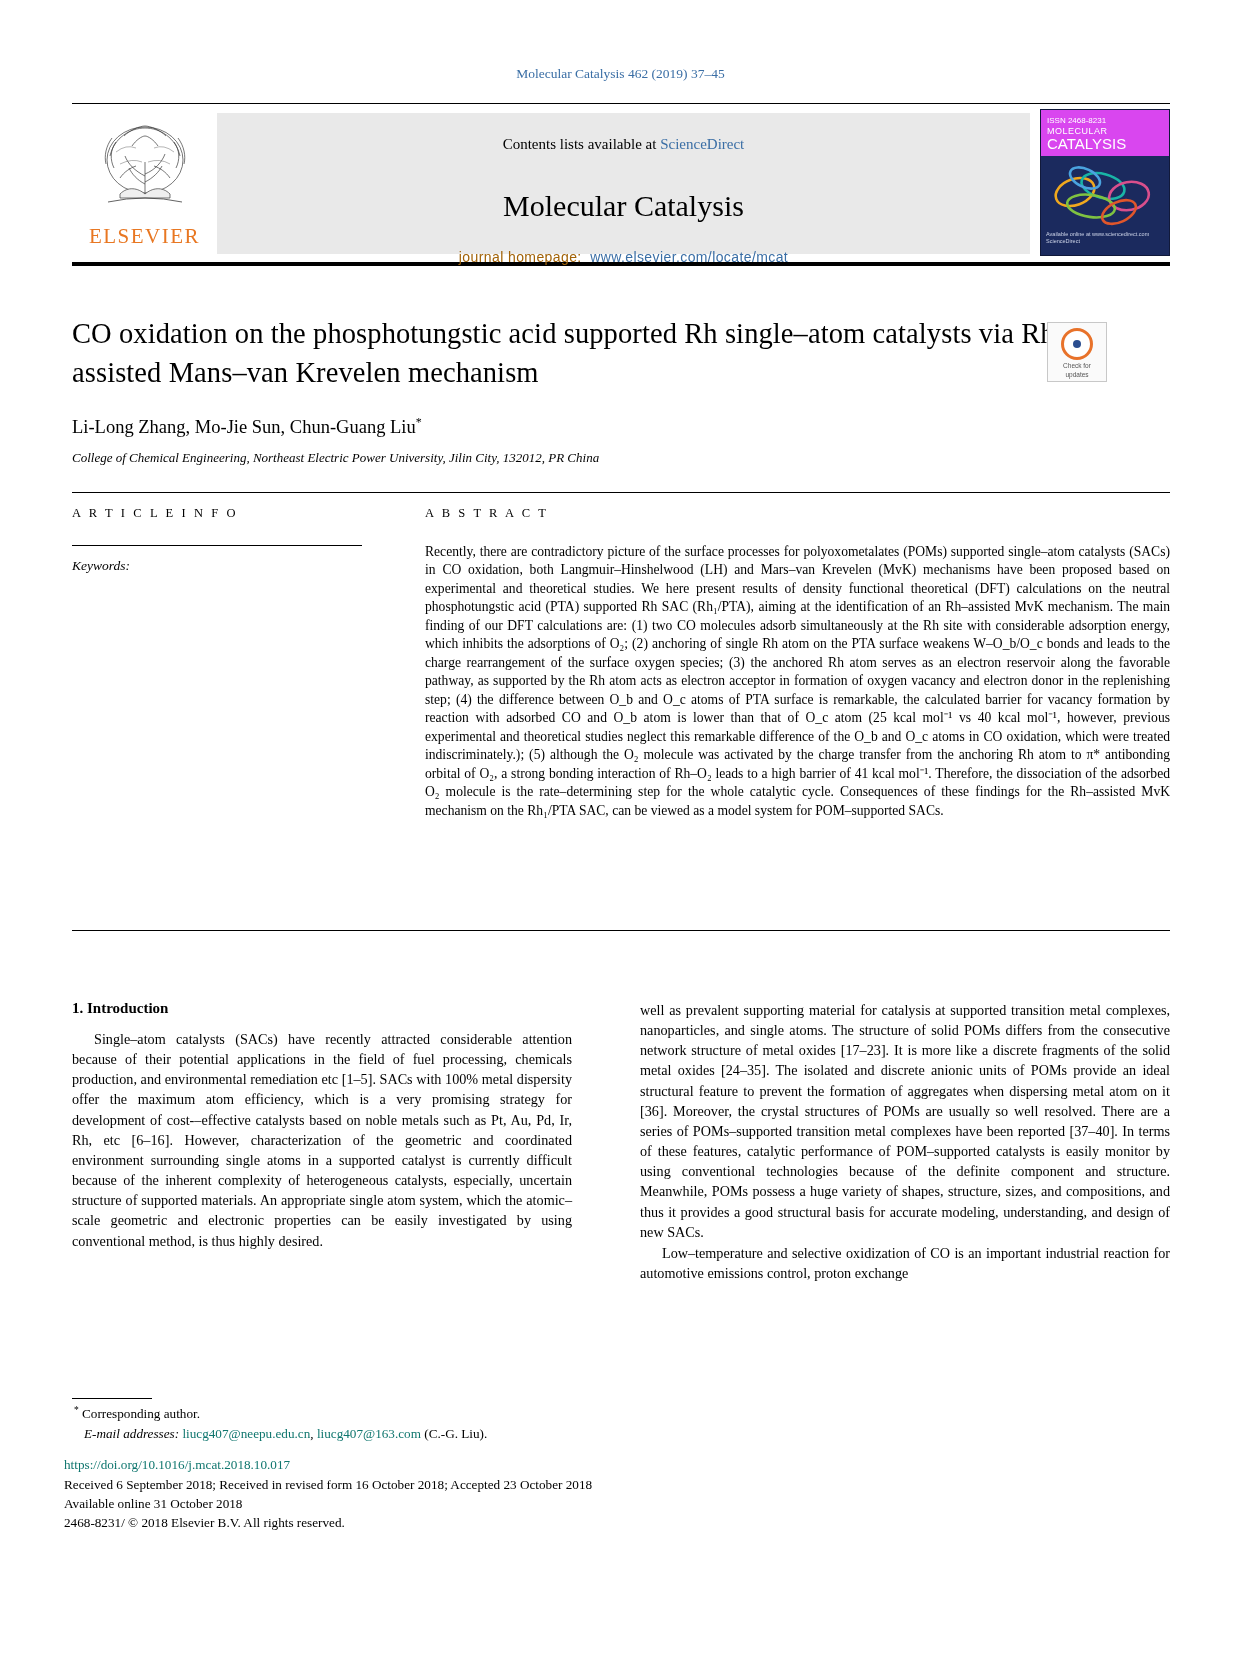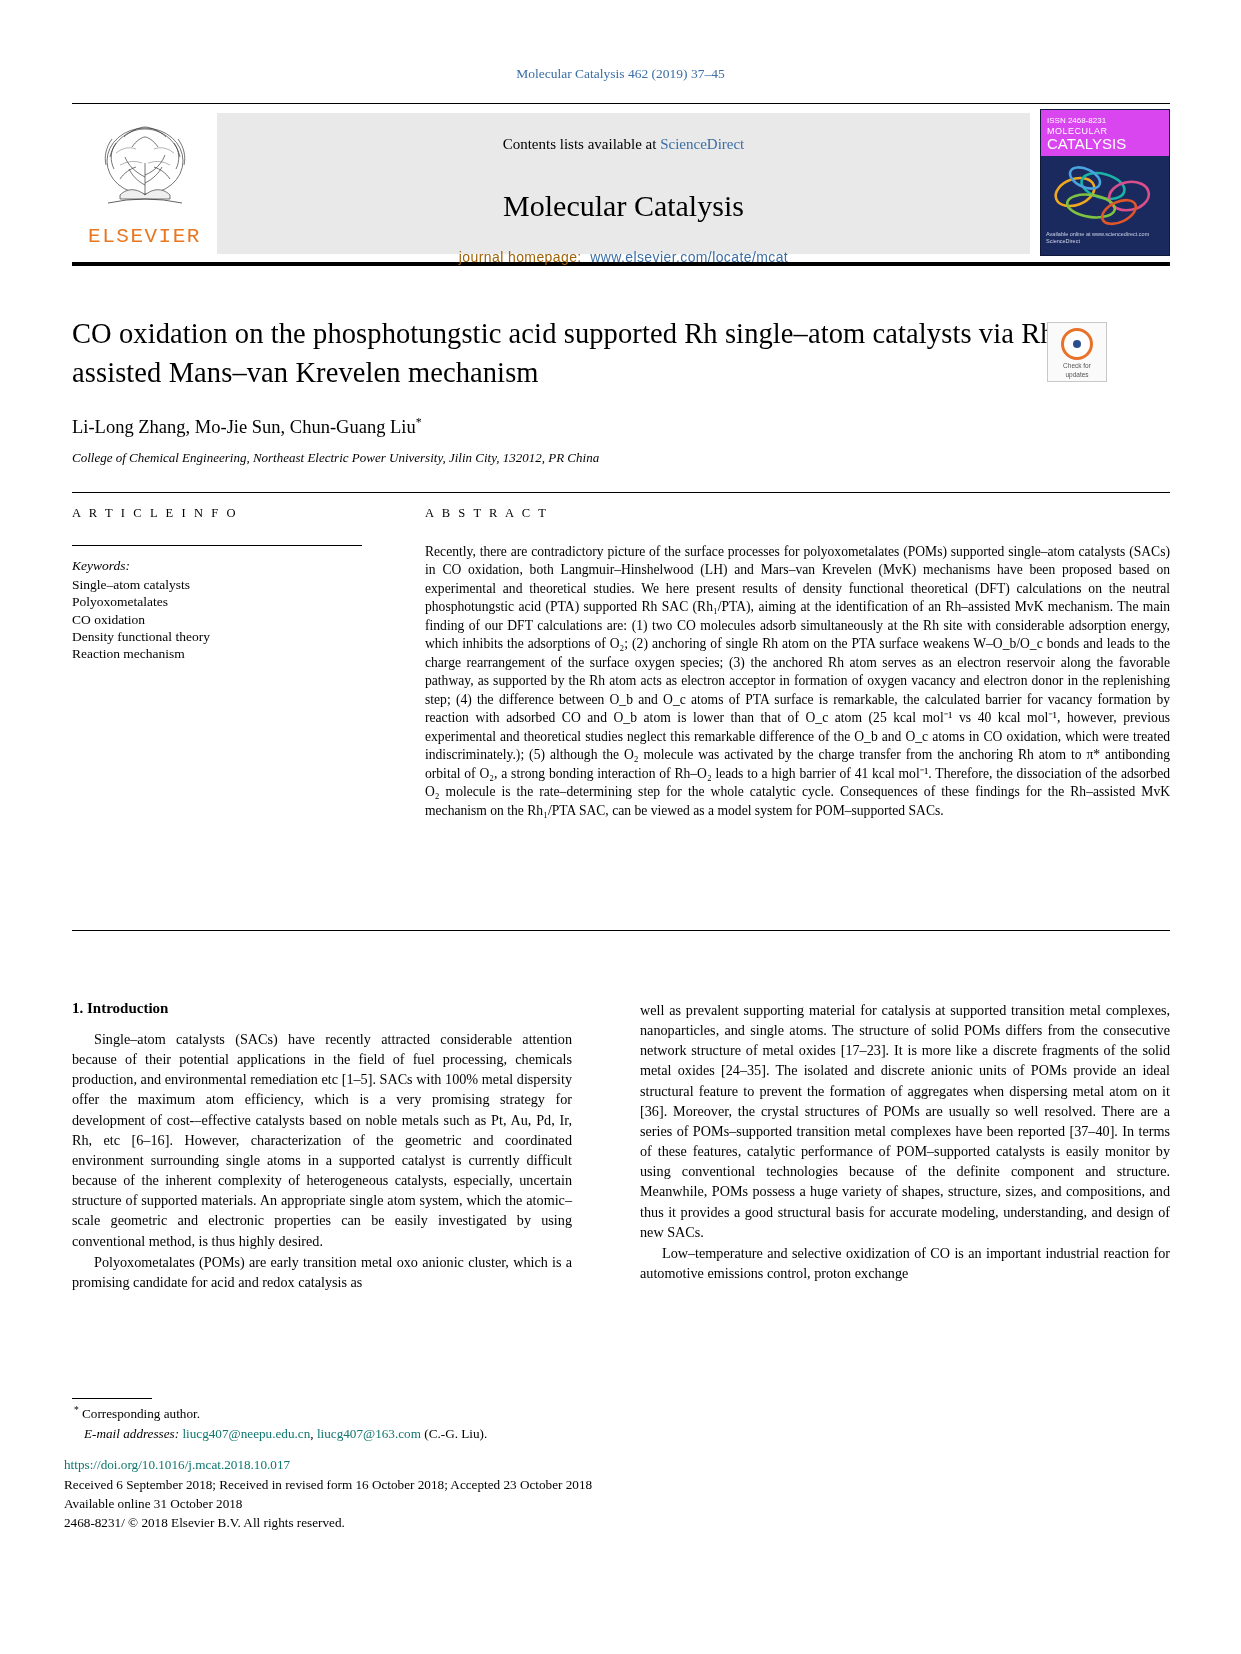--- a/index.html
+++ b/index.html
@@ -58,21 +58,21 @@
   .elsevier-logo {
     width: 145px;
     position: relative;
     display: flex;
     flex-direction: column;
     align-items: center;
     justify-content: center;
   }
   .tree-svg { display:block; }
   .elsevier-word {
-    font-family: Liberation Mono, monospace;
+    font-family: Liberation Serif, serif;
     font-size: 21px;
     letter-spacing: 1.5px;
     color: #e87722;
     margin-top: 2px;
   }
   .journal-band {
     flex: 1;
     background: #e9e9e9;
     margin: 8px 0 6px 0;
     position: relative;
@@ -380,40 +380,32 @@
     <div class="cm-txt">Check for</div>
     <div class="cm-txt">updates</div>
   </div>
 
   <div class="rule-top"></div>
 
   <div class="info-col">
     <div class="sec-label">A R T I C L E   I N F O</div>
     <div class="info-rule"></div>
     <div class="kw-head">Keywords:</div>
-    <div class="kw-list">
-      <div>Single–atom catalysts</div>
-      <div>Polyoxometalates</div>
-      <div>CO oxidation</div>
-      <div>Density functional theory</div>
-      <div>Reaction mechanism</div>
-    </div>
   </div>
 
   <div class="abs-col">
     <div class="sec-label">A B S T R A C T</div>
     <div class="abs-text">Recently, there are contradictory picture of the surface processes for polyoxometalates (POMs) supported single–atom catalysts (SACs) in CO oxidation, both Langmuir–Hinshelwood (LH) and Mars–van Krevelen (MvK) mechanisms have been proposed based on experimental and theoretical studies. We here present results of density functional theoretical (DFT) calculations on the neutral phosphotungstic acid (PTA) supported Rh SAC (Rh₁/PTA), aiming at the identification of an Rh–assisted MvK mechanism. The main finding of our DFT calculations are: (1) two CO molecules adsorb simultaneously at the Rh site with considerable adsorption energy, which inhibits the adsorptions of O₂; (2) anchoring of single Rh atom on the PTA surface weakens W–O_b/O_c bonds and leads to the charge rearrangement of the surface oxygen species; (3) the anchored Rh atom serves as an electron reservoir along the favorable pathway, as supported by the Rh atom acts as electron acceptor in formation of oxygen vacancy and electron donor in the replenishing step; (4) the difference between O_b and O_c atoms of PTA surface is remarkable, the calculated barrier for vacancy formation by reaction with adsorbed CO and O_b atom is lower than that of O_c atom (25 kcal mol⁻¹ vs 40 kcal mol⁻¹, however, previous experimental and theoretical studies neglect this remarkable difference of the O_b and O_c atoms in CO oxidation, which were treated indiscriminately.); (5) although the O₂ molecule was activated by the charge transfer from the anchoring Rh atom to π* antibonding orbital of O₂, a strong bonding interaction of Rh–O₂ leads to a high barrier of 41 kcal mol⁻¹. Therefore, the dissociation of the adsorbed O₂ molecule is the rate–determining step for the whole catalytic cycle. Consequences of these findings for the Rh–assisted MvK mechanism on the Rh₁/PTA SAC, can be viewed as a model system for POM–supported SACs.</div>
   </div>
 
   <div class="rule-bottom"></div>
 
   <div class="body-left">
     <h2 class="sec-title">1.  Introduction</h2>
     <p class="para">Single–atom catalysts (SACs) have recently attracted considerable attention because of their potential applications in the field of fuel processing, chemicals production, and environmental remediation etc [1–5]. SACs with 100% metal dispersity offer the maximum atom efficiency, which is a very promising strategy for development of cost-–effective catalysts based on noble metals such as Pt, Au, Pd, Ir, Rh, etc [6–16]. However, characterization of the geometric and coordinated environment surrounding single atoms in a supported catalyst is currently difficult because of the inherent complexity of heterogeneous catalysts, especially, uncertain structure of supported materials. An appropriate single atom system, which the atomic–scale geometric and electronic properties can be easily investigated by using conventional method, is thus highly desired.</p>
-    <p class="para">Polyoxometalates (POMs) are early transition metal oxo anionic cluster, which is a promising candidate for acid and redox catalysis as</p>
   </div>
 
   <div class="body-right">
     <p class="para noindent">well as prevalent supporting material for catalysis at supported transition metal complexes, nanoparticles, and single atoms. The structure of solid POMs differs from the consecutive network structure of metal oxides [17–23]. It is more like a discrete fragments of the solid metal oxides [24–35]. The isolated and discrete anionic units of POMs provide an ideal structural feature to prevent the formation of aggregates when dispersing metal atom on it [36]. Moreover, the crystal structures of POMs are usually so well resolved. There are a series of POMs–supported transition metal complexes have been reported [37–40]. In terms of these features, catalytic performance of POM–supported catalysts is easily monitor by using conventional technologies because of the definite component and structure. Meanwhile, POMs possess a huge variety of shapes, structure, sizes, and compositions, and thus it provides a good structural basis for accurate modeling, understanding, and design of new SACs.</p>
     <p class="para">Low–temperature and selective oxidization of CO is an important industrial reaction for automotive emissions control, proton exchange</p>
   </div>
 
   <div class="foot-rule"></div>
   <div class="footer">
     <div class="corr">

